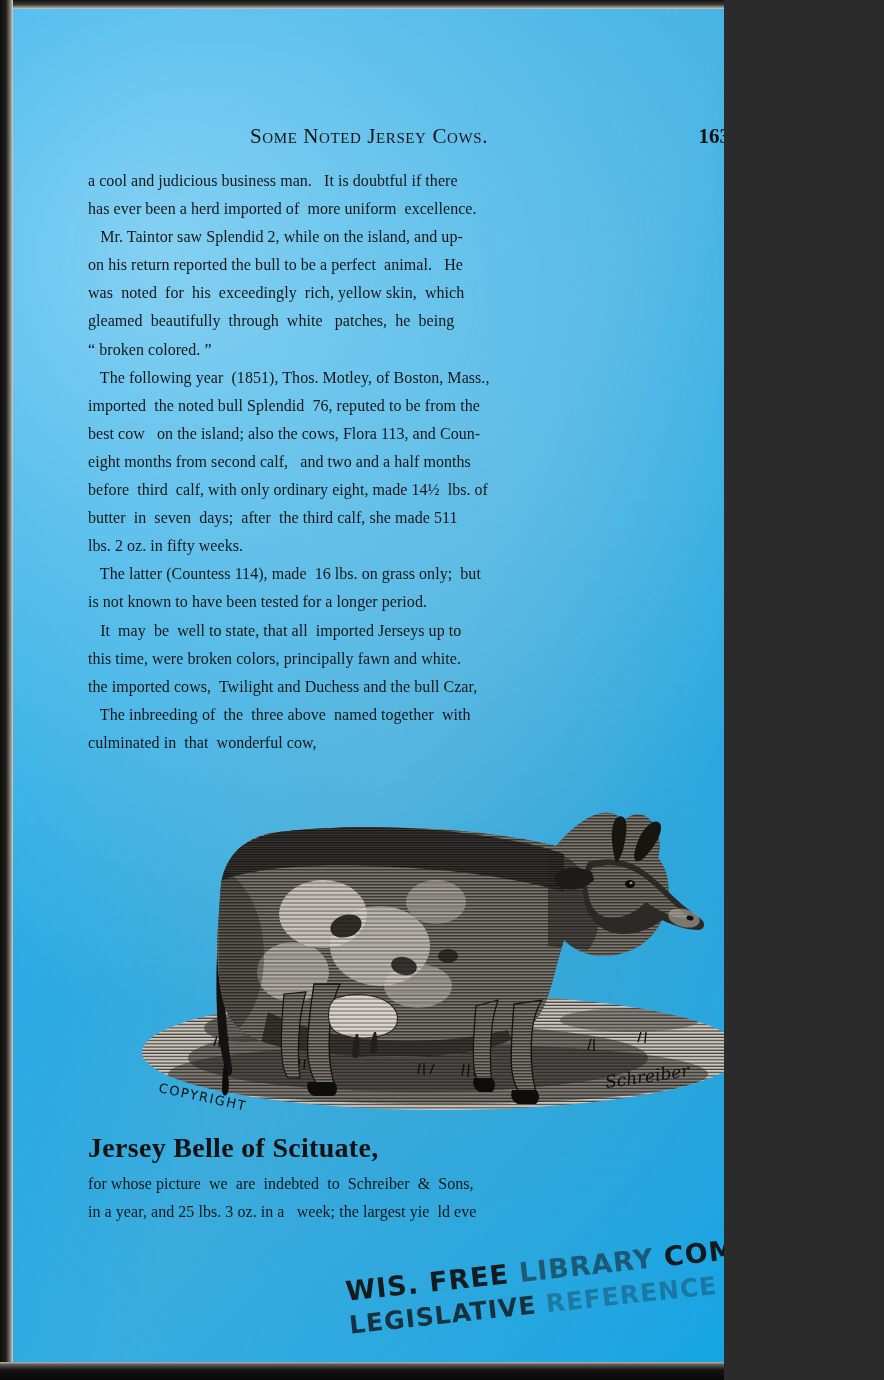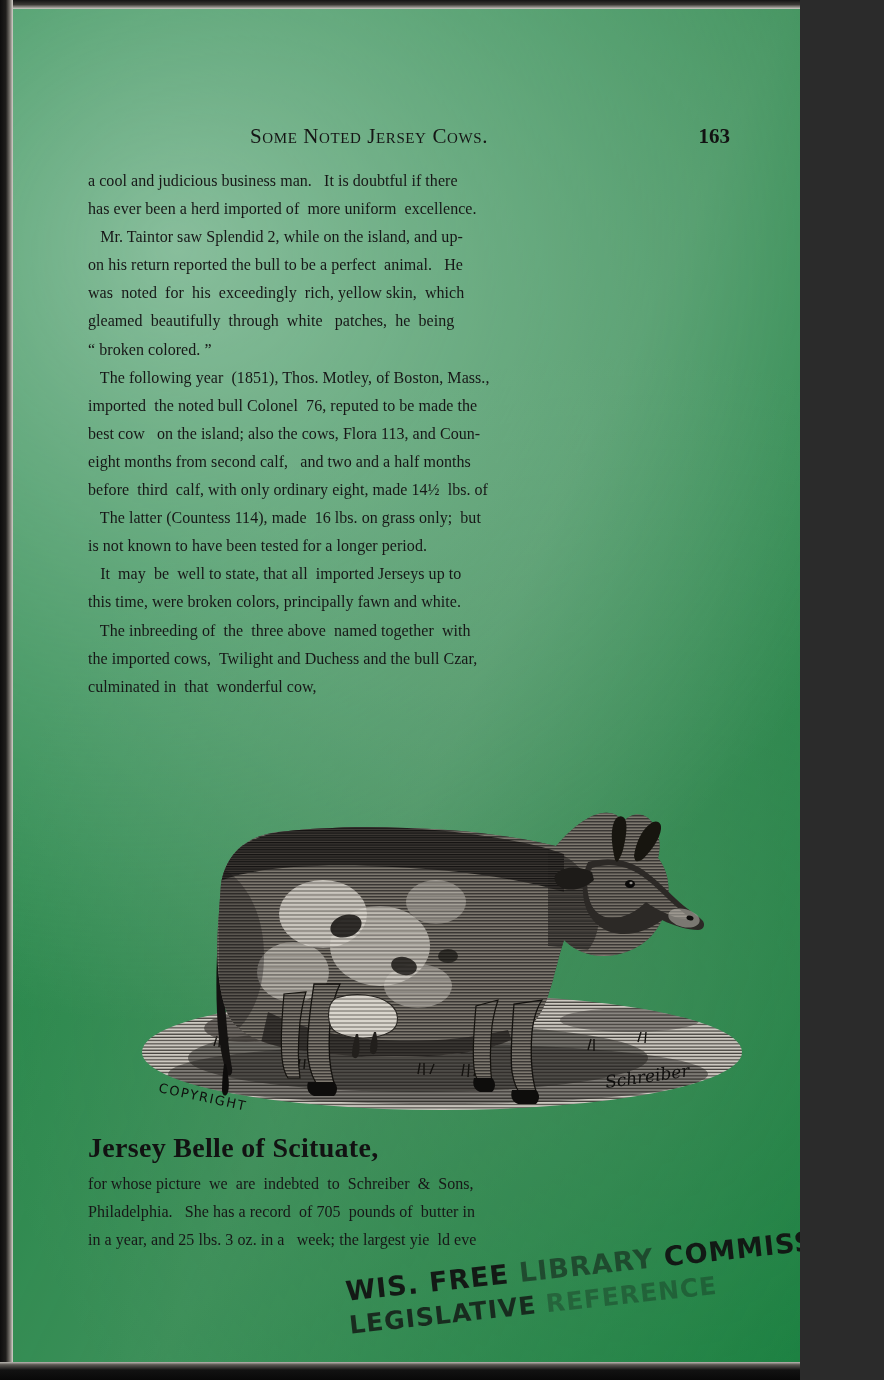--- a/index.html
+++ b/index.html
@@ -3,24 +3,24 @@
 <meta charset="utf-8">
 <title>Some Noted Jersey Cows — page 163</title>
 <style>
   html, body {
     margin: 0;
     padding: 0;
     background: #2b2b2b;
   }
   .page {
     position: relative;
-    width: 800px;
+    width: 724px;
     height: 1380px;
     overflow: hidden;
-    background: #15803d;
+    background: #0ea5e9;
     font-family: "Liberation Serif", "DejaVu Serif", serif;
     color: #1a1a1a;
   }
   
   .scan-edge-left {
     position: absolute;
     left: 0; top: 0;
     width: 13px; height: 1380px;
     background: linear-gradient(to right, #0d0d0d 0%, #1f1e1c 45%, #7e7b74 78%, #d6d3cd 100%);
   }
@@ -155,30 +155,32 @@
 
   <div class="textblock">
     <div class="line">a cool and judicious business man.   It is doubtful if there</div>
     <div class="line">has ever been a herd imported of  more uniform  excellence.</div>
     <div class="line">   Mr. Taintor saw Splendid 2, while on the island, and up-</div>
     <div class="line">on his return reported the bull to be a perfect  animal.   He</div>
     <div class="line">was  noted  for  his  exceedingly  rich, yellow skin,  which</div>
     <div class="line">gleamed  beautifully  through  white   patches,  he  being</div>
     <div class="line">“ broken colored. ”</div>
     <div class="line">   The following year  (1851), Thos. Motley, of Boston, Mass.,</div>
-    <div class="line">imported  the noted bull Colonel  76, reputed to be made the</div>
+    <div class="line">imported  the noted bull Splendid  76, reputed to be from the</div>
     <div class="line">best cow   on the island; also the cows, Flora 113, and Coun-</div>
     <div class="line">eight months from second calf,   and two and a half months</div>
     <div class="line">before  third  calf, with only ordinary eight, made 14½  lbs. of</div>
+    <div class="line">butter  in  seven  days;  after  the third calf, she made 511</div>
+    <div class="line">lbs. 2 oz. in fifty weeks.</div>
     <div class="line">   The latter (Countess 114), made  16 lbs. on grass only;  but</div>
     <div class="line">is not known to have been tested for a longer period.</div>
     <div class="line">   It  may  be  well to state, that all  imported Jerseys up to</div>
     <div class="line">this time, were broken colors, principally fawn and white.</div>
+    <div class="line">the imported cows,  Twilight and Duchess and the bull Czar,</div>
     <div class="line">   The inbreeding of  the  three above  named together  with</div>
-    <div class="line">the imported cows,  Twilight and Duchess and the bull Czar,</div>
     <div class="line">culminated in  that  wonderful cow,</div>
   </div>
 
   <div class="plate">
     <svg viewBox="0 0 648 320" xmlns="http://www.w3.org/2000/svg">
       <defs>
 
         <pattern id="hatchFine" width="3" height="3" patternUnits="userSpaceOnUse" patternTransform="rotate(0)">
           <rect width="3" height="3" fill="#ffffff00"></rect>
           <line x1="0" y1="1" x2="3" y2="1" stroke="#2a2724" stroke-width="1"></line>
@@ -328,21 +330,20 @@
 
       <text x="40" y="286" font-family="DejaVu Sans, sans-serif" font-size="13" letter-spacing="1.6" fill="#0f0e0d" transform="rotate(12 40 286)">COPYRIGHT</text>
       <text x="488" y="282" font-family="DejaVu Serif, serif" font-size="17" font-style="italic" fill="#0f0e0d" transform="rotate(-8 488 282)">Schreiber</text>
     </svg>
   </div>
 
   <div class="plate-caption">Jersey Belle of Scituate,</div>
 
   <div class="textblock-lower">
     <div class="line">for whose picture  we  are  indebted  to  Schreiber  &amp;  Sons,</div>
-    <div class="line">Philadelphia.   She has a record  of 705  pounds of  butter in</div>
     <div class="line">in a year, and 25 lbs. 3 oz. in a   week; the largest yie  ld eve</div>
   </div>
 
   <div class="stamp">
     <div class="stamp-line stamp-line-1"><span class="ink-heavy">WIS.</span><span class="ink-heavy"> FREE</span><span class="ink-light"> LIBRARY</span><span class="ink-heavy"> COMMISSION</span></div>
     <div class="stamp-line stamp-line-2"><span class="ink-heavy">LEGISLATIVE</span><span class="ink-faint"> REFERENCE</span></div>
   </div>
 
   <div class="scan-edge-top"></div>
   <div class="scan-edge-left"></div>

